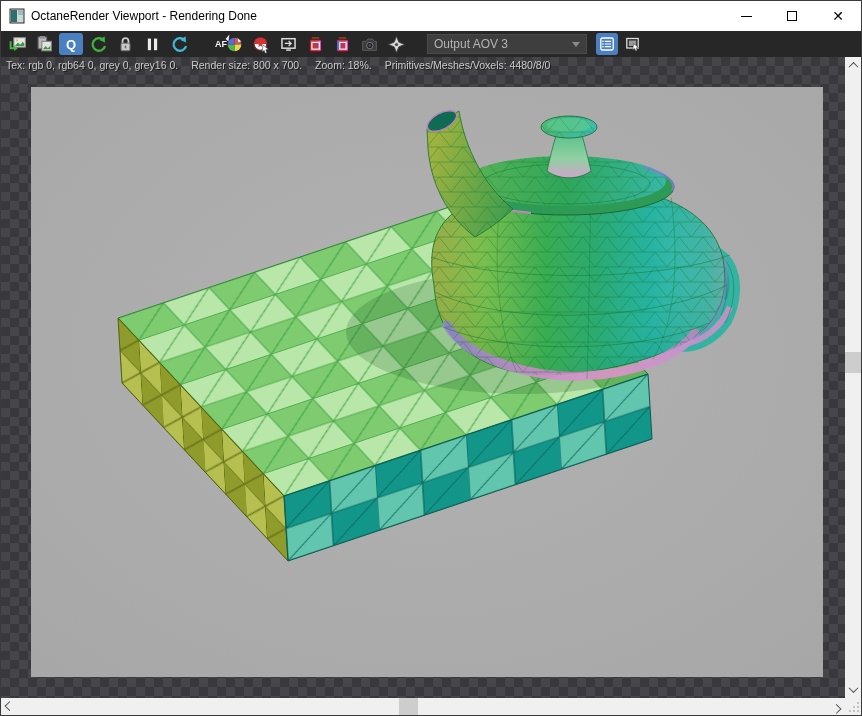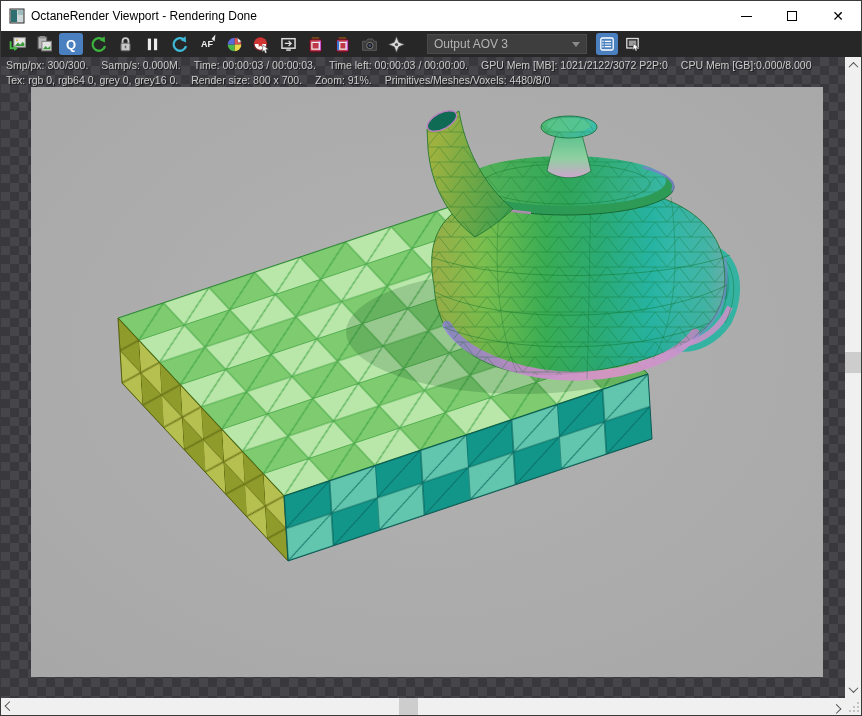--- a/index.html
+++ b/index.html
@@ -128,21 +128,21 @@
       </svg>
     </div>
 
     <div class="tb-btn" style="left:166px">
       <svg width="19" height="19" viewBox="0 0 18 18">
         <path d="M13.6,4.6 A6,6 0 1 0 15.2,10.6" fill="none" stroke="#3fb8d8" stroke-width="2.2"></path>
         <path d="M14.8,1.2 L15.2,7 9.8,4.8 Z" fill="#3fb8d8"></path>
       </svg>
     </div>
 
-    <div class="tb-btn" style="left:194px">
+    <div class="tb-btn" style="left:208px">
       <span class="af-label">AF</span>
       <span class="af-pick"></span>
     </div>
 
     <div class="tb-btn" style="left:221px">
       <svg width="19" height="19" viewBox="0 0 18 18">
         <path d="M9,9 L9,2.5 A6.5,6.5 0 0 1 15.5,9 Z" fill="#e05050"></path>
         <path d="M9,9 L15.5,9 A6.5,6.5 0 0 1 9,15.5 Z" fill="#e8d84a"></path>
         <path d="M9,9 L9,15.5 A6.5,6.5 0 0 1 2.5,9 Z" fill="#4ab84a"></path>
         <path d="M9,9 L2.5,9 A6.5,6.5 0 0 1 9,2.5 Z" fill="#5a6ad8"></path>
@@ -345,31 +345,23 @@
         <ellipse cx="538" cy="40" rx="28" ry="11" fill="url(#meshPat)" opacity="0.4"></ellipse>
 
         <use href="#spoutP" fill="url(#spoutGrad)" stroke="#19712c" stroke-width="0.8"></use>
         <use href="#spoutP" fill="url(#meshPat)" opacity="0.5"></use>
         <ellipse cx="411" cy="34" rx="16" ry="8" transform="rotate(-28 411 34)" fill="#0f6b54" stroke="#b87fc0" stroke-width="1.4"></ellipse>
       </svg>
     </div>
 
     <div class="statusbar">
       <div class="status-line">
-        <span>Smp/px: 300/300.</span>
-        <span>Samp/s: 0.000M.</span>
-        <span>Time: 00:00:03 / 00:00:03.</span>
-        <span>Time left: 00:00:03 / 00:00:00.</span>
-        <span>GPU Mem [MB]: 1021/2122/3072 P2P:0</span>
-        <span>CPU Mem [GB]:0.000/8.000</span>
-      </div>
-      <div class="status-line">
         <span>Tex: rgb 0, rgb64 0, grey 0, grey16 0.</span>
         <span>Render size: 800 x 700.</span>
-        <span>Zoom: 91%.</span>
+        <span>Zoom: 18%.</span>
         <span>Primitives/Meshes/Voxels: 4480/8/0</span>
       </div>
     </div>
   </div>
 
   <div class="vscroll">
     <div class="sb-btn" style="top:0">
         <span class="chev up"></span>
       </div>
     <div class="vthumb"></div>

